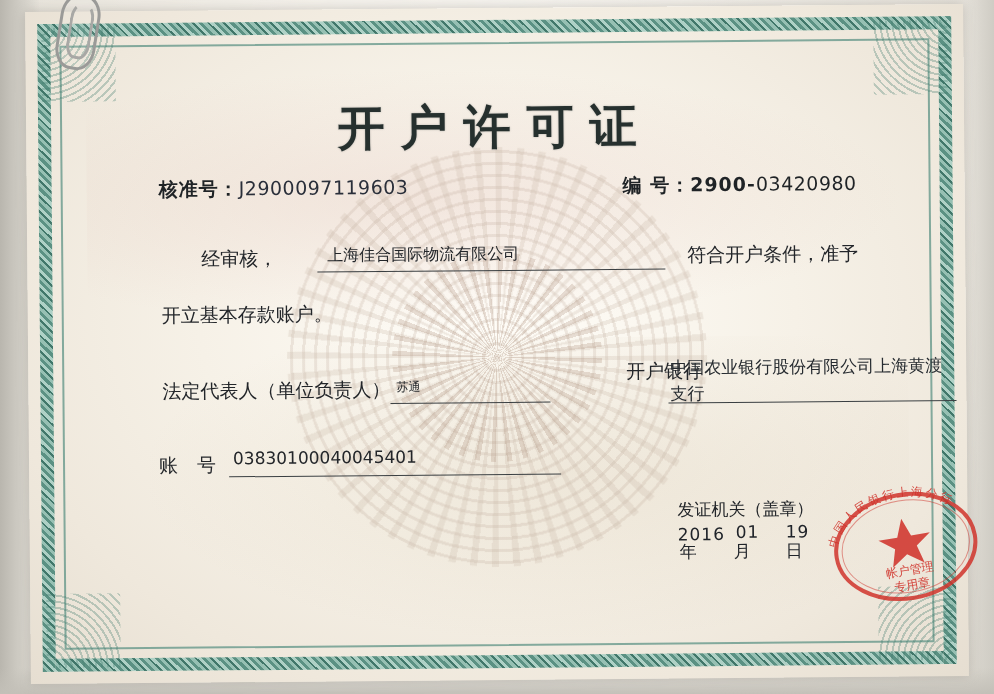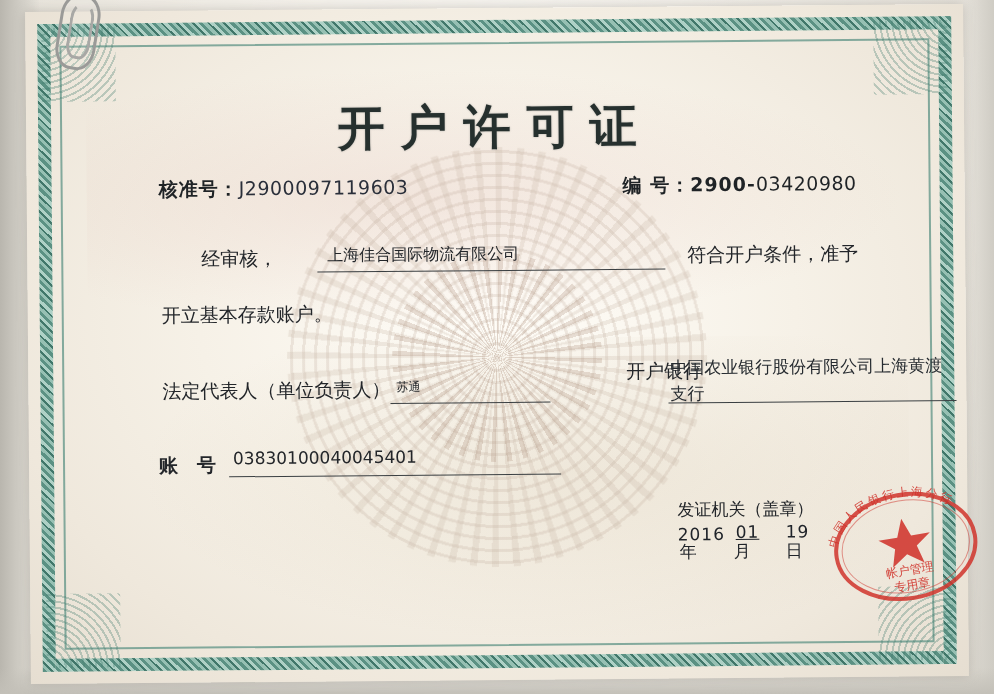--- a/index.html
+++ b/index.html
@@ -290,28 +290,28 @@
       <div class="row" style="left:134px; top:292px;">开立基本存款账户。</div>
 
       <div class="row" style="left:134px; top:368px;">法定代表人（单位负责人）</div>
       <div class="row" style="left:368px; top:370px; font-size:12px;">苏通</div>
       <div class="ul" style="left:362px; top:394px; width:160px;"></div>
 
       <div class="row" style="left:562px; top:352px;margin-left:36px;">开户银行</div>
       <div class="bank-text">中国农业银行股份有限公司上海黄渡支行</div>
       <div class="ul" style="left:640px; top:396px; width:288px;"></div>
 
-      <div class="row" style="left:130px; top:442px;font-weight:bold;">账　号</div>
+      <div class="row" style="left:130px; top:442px;">账　号</div>
       <div class="row" style="left:204px; top:438px; font-size:17px;">03830100040045401</div>
       <div class="ul" style="left:200px; top:466px; width:332px;"></div>
 
       <div class="row" style="left:648px; top:492px; font-size:17px;">发证机关（盖章）</div>
 
       <div class="date-nums" style="left:648px; top:518px;">2016</div>
-      <div class="date-nums" style="left:706px; top:516px;text-decoration:underline;">01</div>
+      <div class="date-nums" style="left:706px; top:516px;">01</div>
       <div class="date-nums" style="left:756px; top:516px;">19</div>
 
       <div class="date-nums" style="left:650px; top:534px;">年</div>
       <div class="date-nums" style="left:704px; top:534px;">月</div>
       <div class="date-nums" style="left:756px; top:534px;">日</div>
 
       <div class="seal">
         <svg width="172" height="120" viewBox="0 0 172 120" xmlns="http://www.w3.org/2000/svg">
           <defs>
             <path id="arcTop" d="M 16,62 A 70,52 0 0 1 156,62" fill="none"></path>

